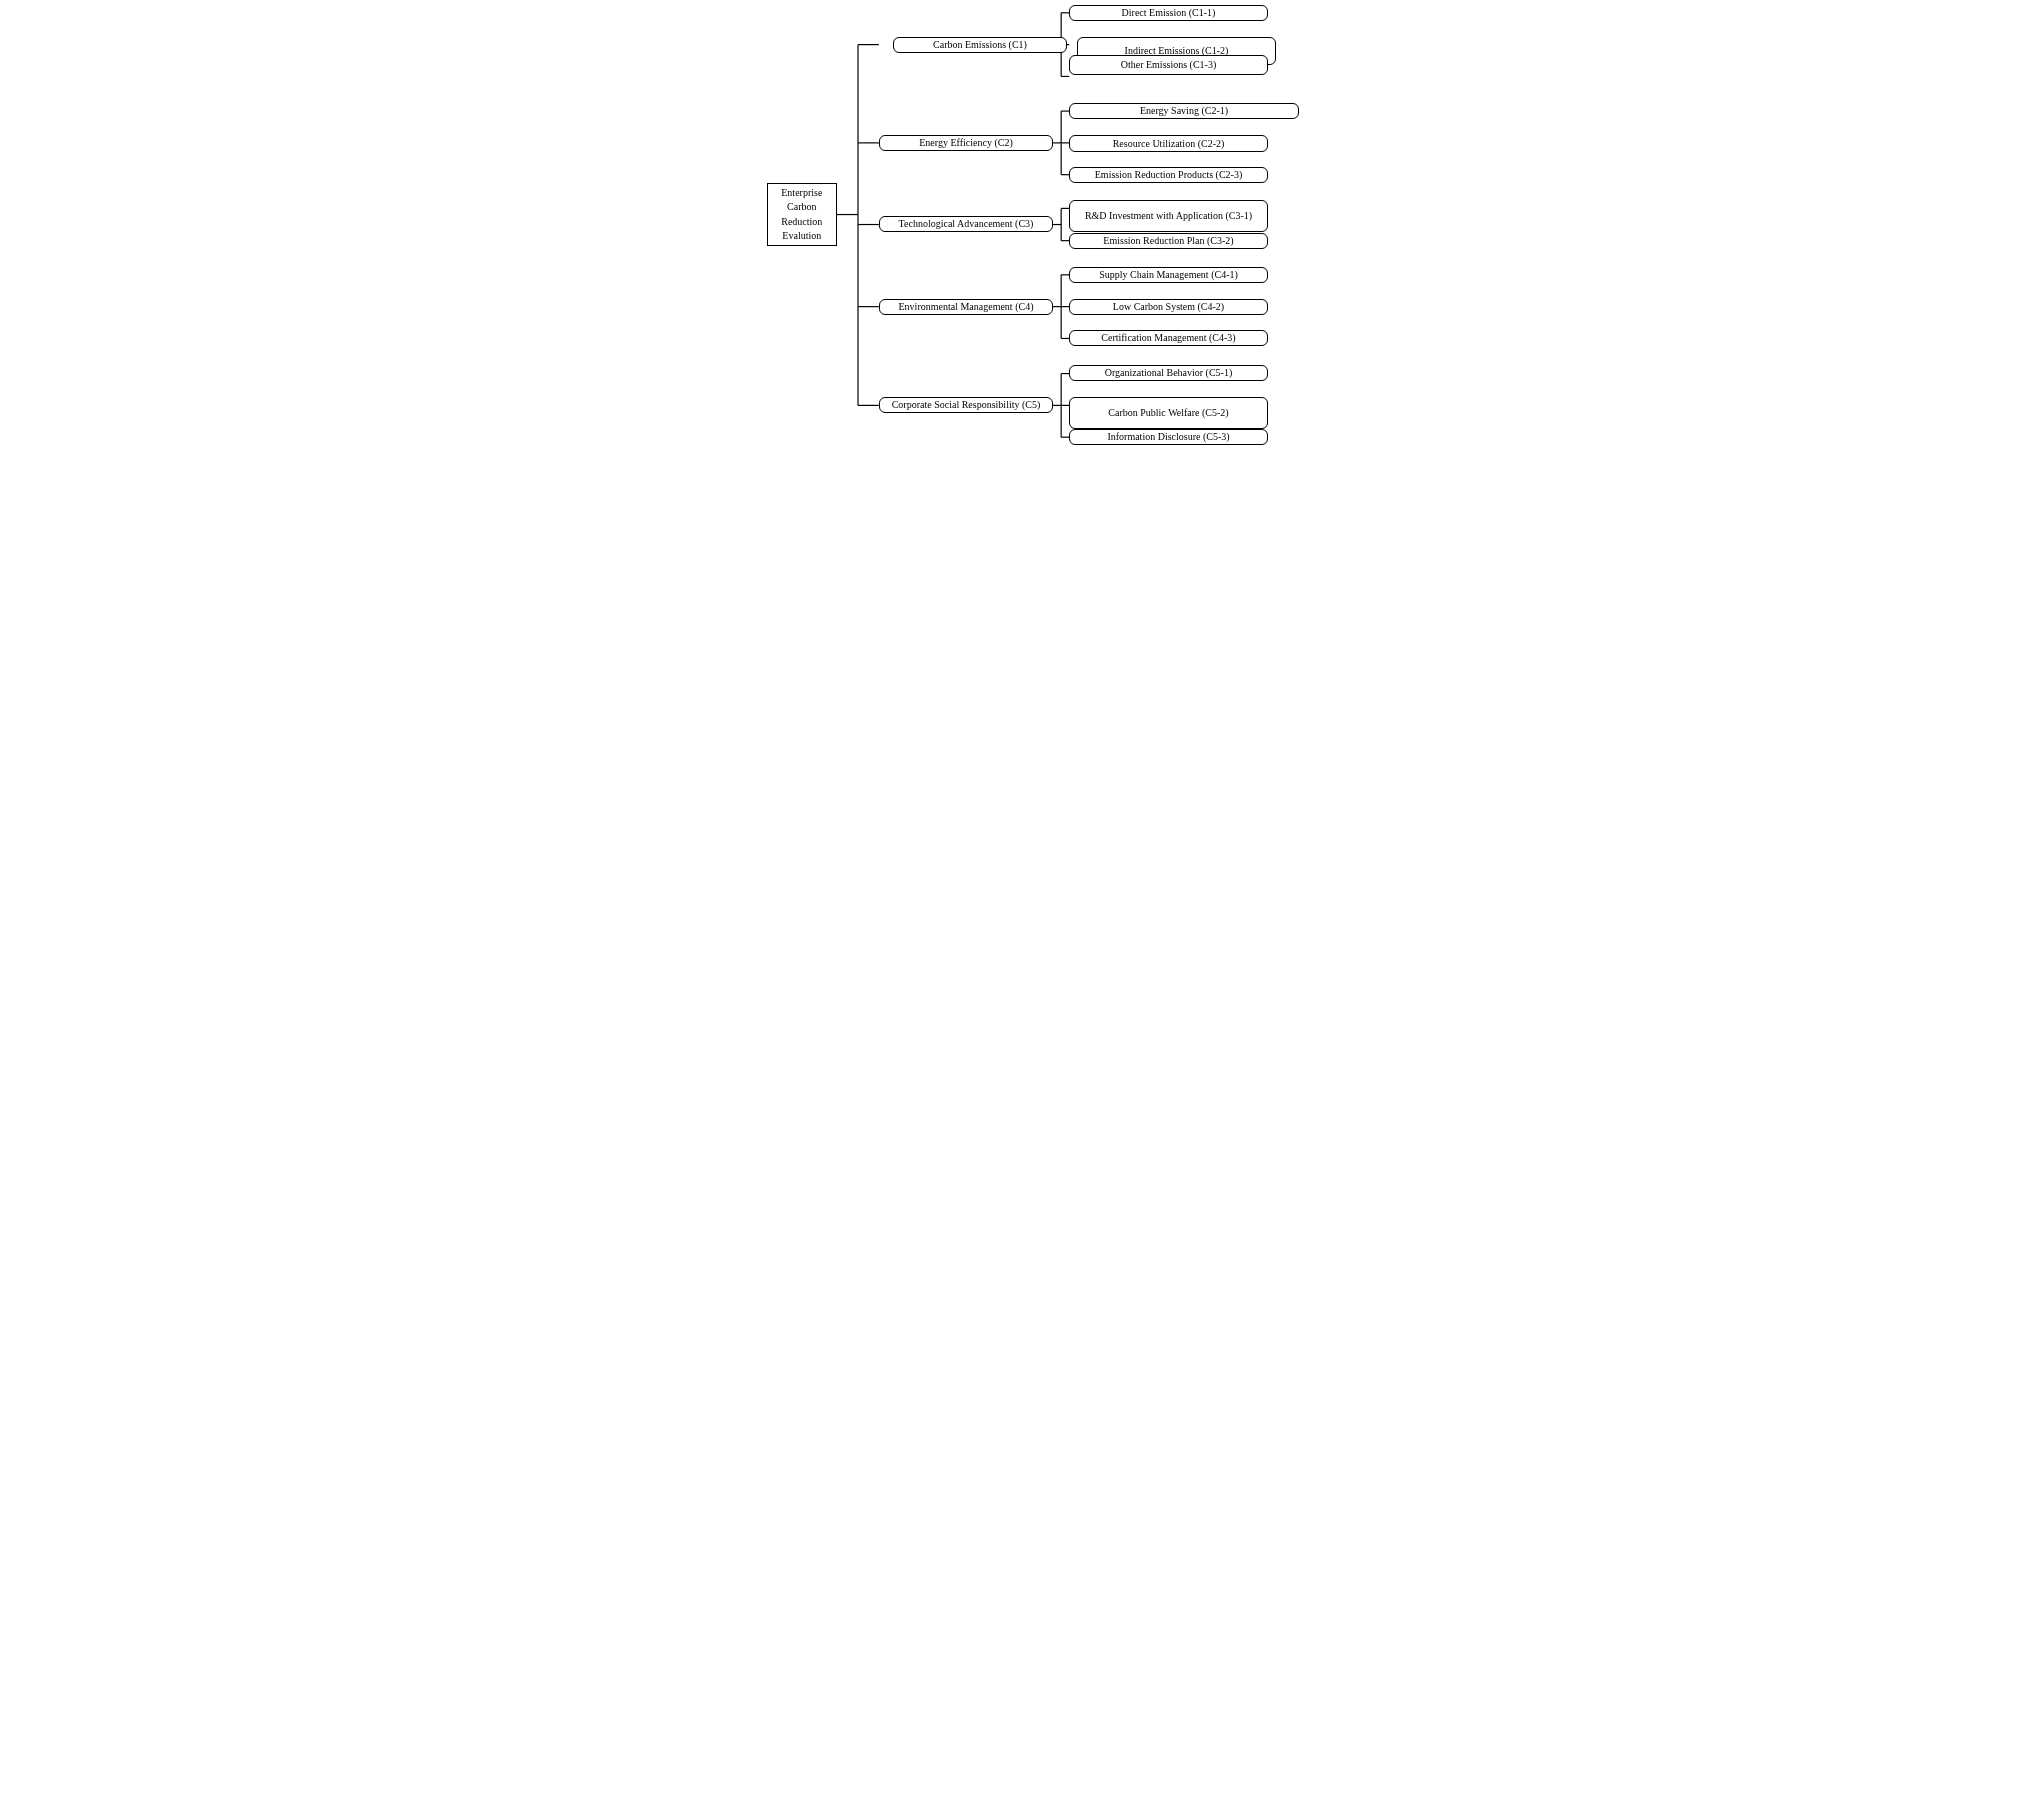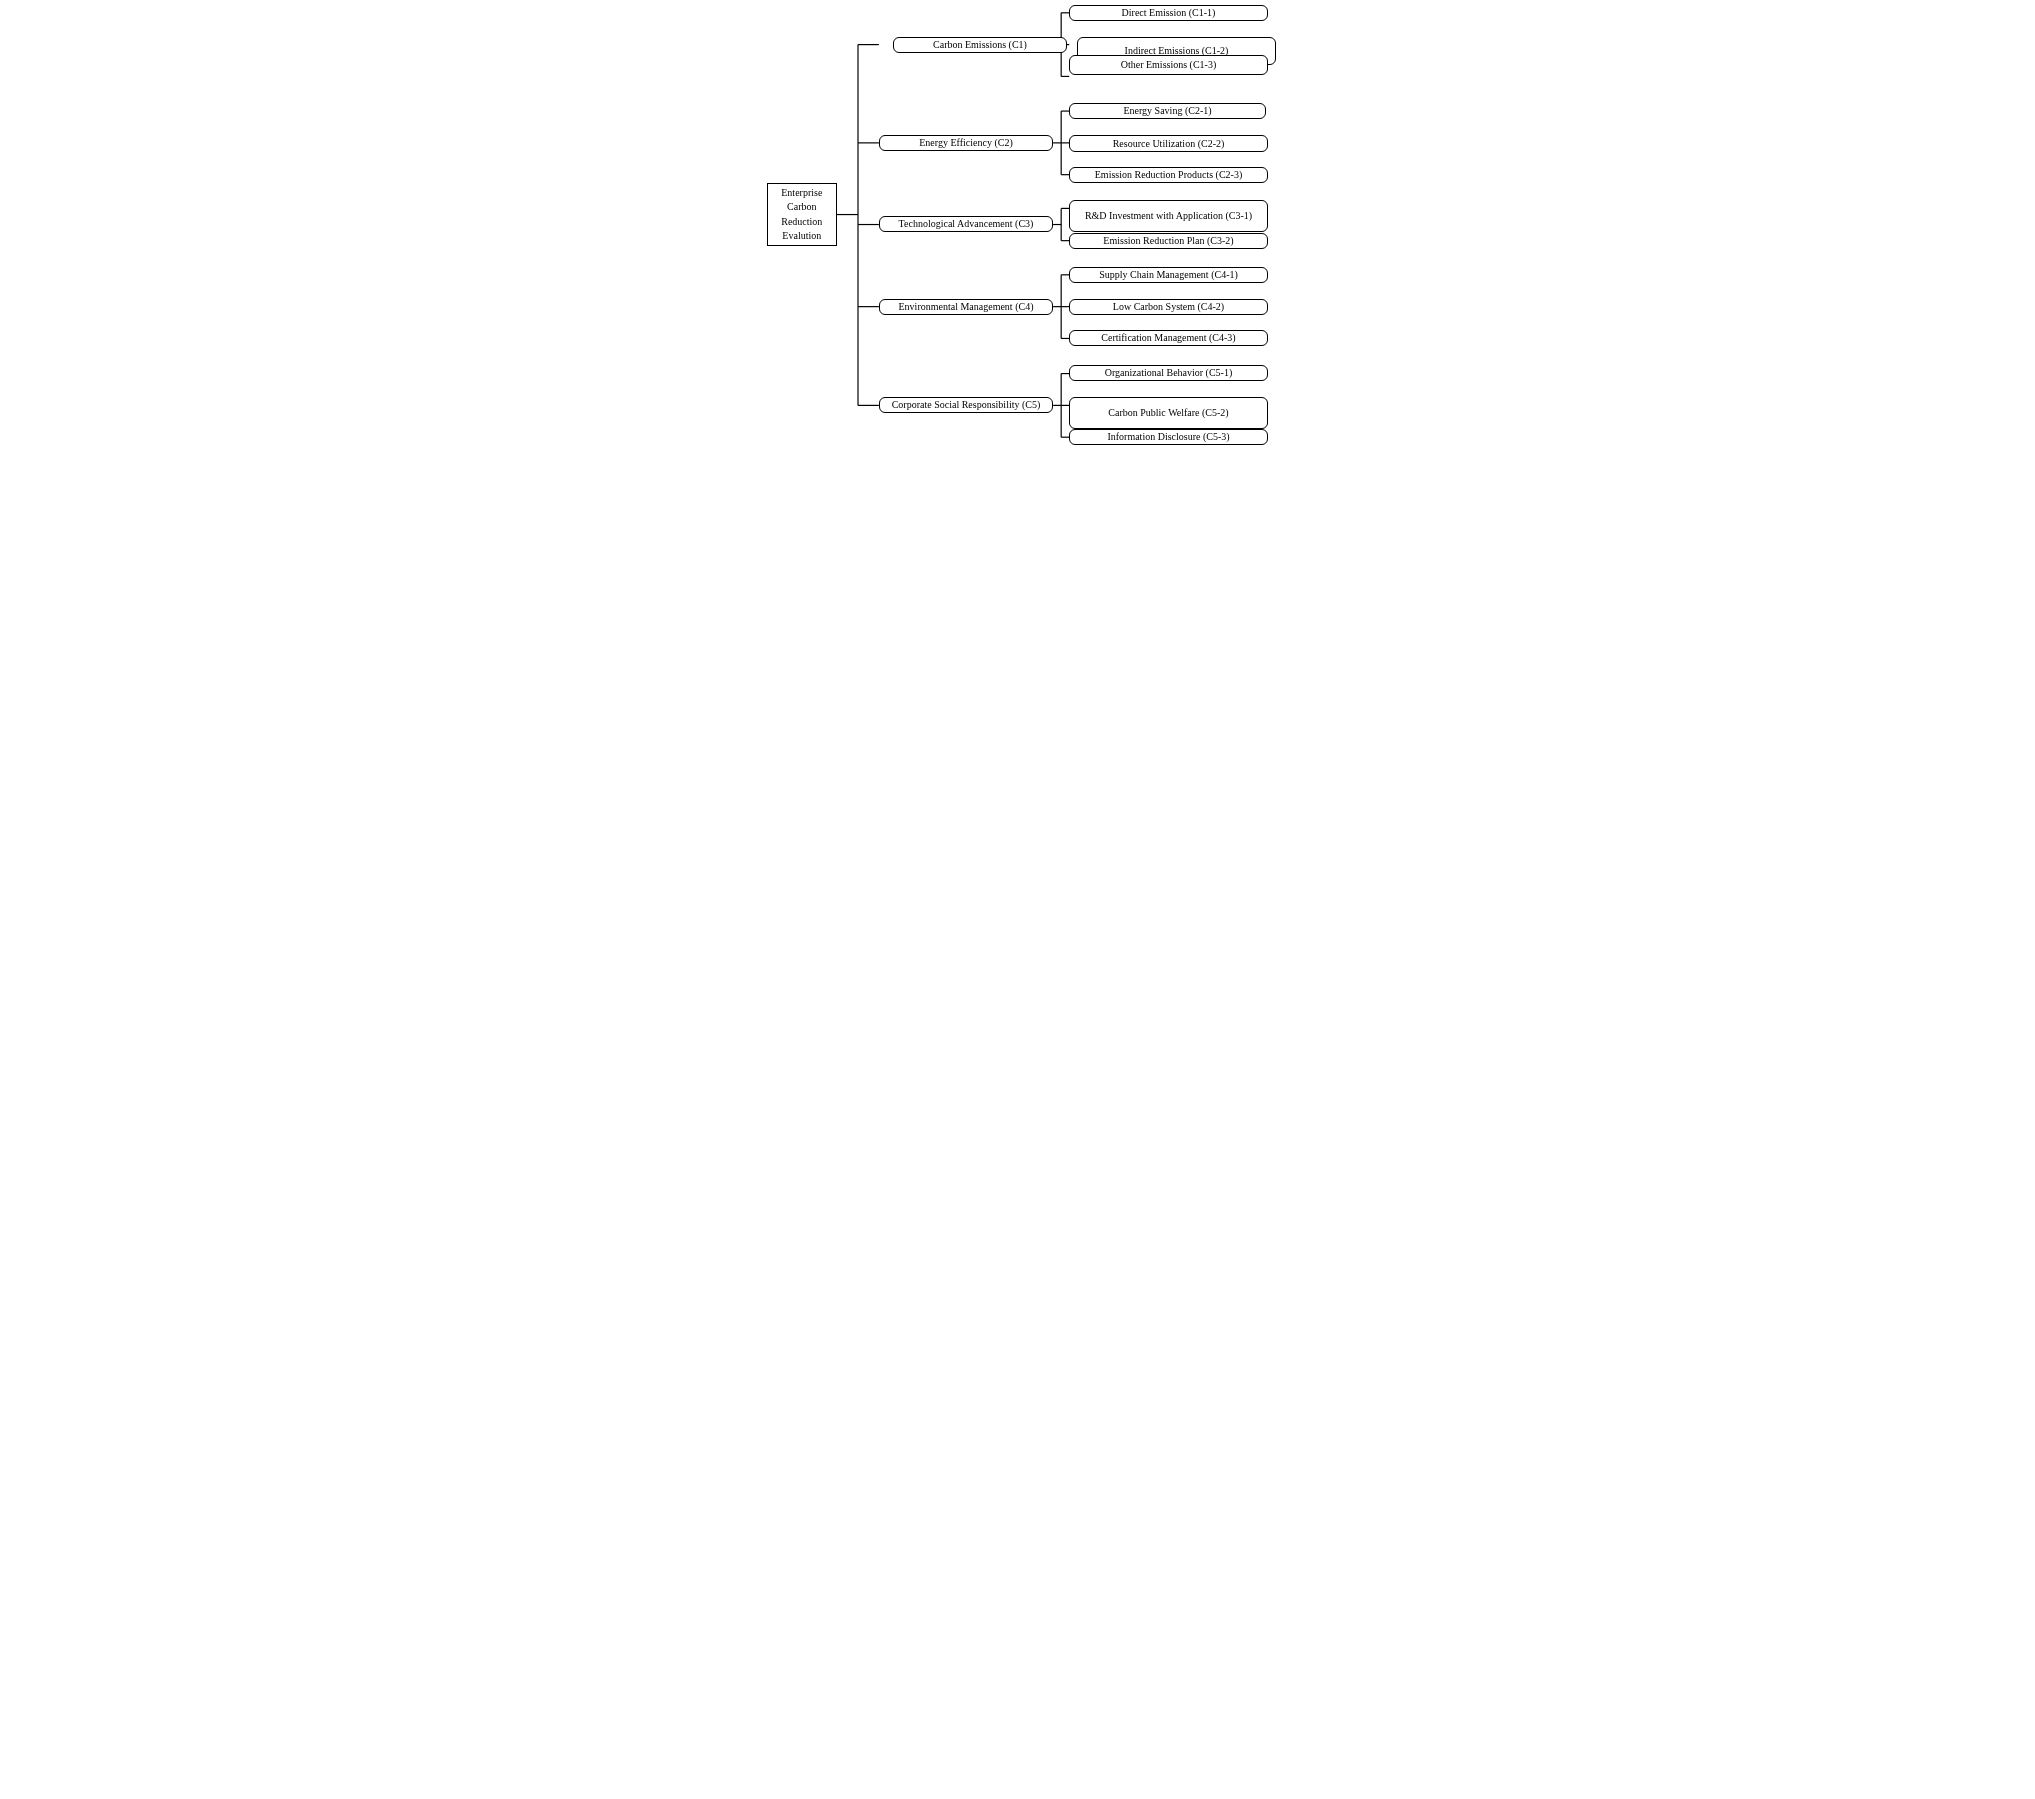--- a/index.html
+++ b/index.html
@@ -88,21 +88,21 @@
       <line x1="628" y1="854" x2="645" y2="854" stroke="#000000" stroke-width="2.5"></line>
       <line x1="628" y1="921" x2="645" y2="921" stroke="#000000" stroke-width="2.5"></line>
     </svg>
   <div class="box root">Enterprise Carbon Reduction Evalution</div>
   <div id="nodes">
       <div class="box mid" style="left: 116px; top: 37px; width: 174px; height: 16px; margin-left: 14px;">Carbon Emissions (C1)</div>
       <div class="box child" style="left: 306px; top: 4.7px; width: 199px; height: 16px;">Direct Emission (C1-1)</div>
       <div class="box child" style="left: 306px; top: 37px; width: 199px; height: 28px; margin-left: 8px;">Indirect Emissions (C1-2)</div>
       <div class="box child" style="left: 306px; top: 55px; width: 199px; height: 20px;">Other Emissions (C1-3)</div>
       <div class="box mid" style="left: 116px; top: 135px; width: 174px; height: 16px;">Energy Efficiency (C2)</div>
-      <div class="box child" style="left: 306px; top: 103px; width: 197px; height: 16px;">Energy Saving (C2-1)</div>
+      <div class="box child" style="left: 306px; top: 103px; width: 230px; height: 16px;">Energy Saving (C2-1)</div>
       <div class="box child" style="left: 306px; top: 135px; width: 199px; height: 17px;">Resource Utilization (C2-2)</div>
       <div class="box child" style="left: 306px; top: 167px; width: 199px; height: 16px;">Emission Reduction Products (C2-3)</div>
       <div class="box mid" style="left: 116px; top: 216px; width: 174px; height: 16px;">Technological Advancement (C3)</div>
       <div class="box child" style="left: 306px; top: 200px; width: 199px; height: 32px;">R&amp;D Investment with Application (C3-1)</div>
       <div class="box child" style="left: 306px; top: 233px; width: 199px; height: 16px;">Emission Reduction Plan (C3-2)</div>
       <div class="box mid" style="left: 116px; top: 299px; width: 174px; height: 16px;">Environmental Management (C4)</div>
       <div class="box child" style="left: 306px; top: 267px; width: 199px; height: 16px;">Supply Chain Management (C4-1)</div>
       <div class="box child" style="left: 306px; top: 299px; width: 199px; height: 16px;">Low Carbon System (C4-2)</div>
       <div class="box child" style="left: 306px; top: 330px; width: 199px; height: 16px;">Certification Management (C4-3)</div>
       <div class="box mid" style="left: 116px; top: 397px; width: 174px; height: 16px;">Corporate Social Responsibility (C5)</div>

